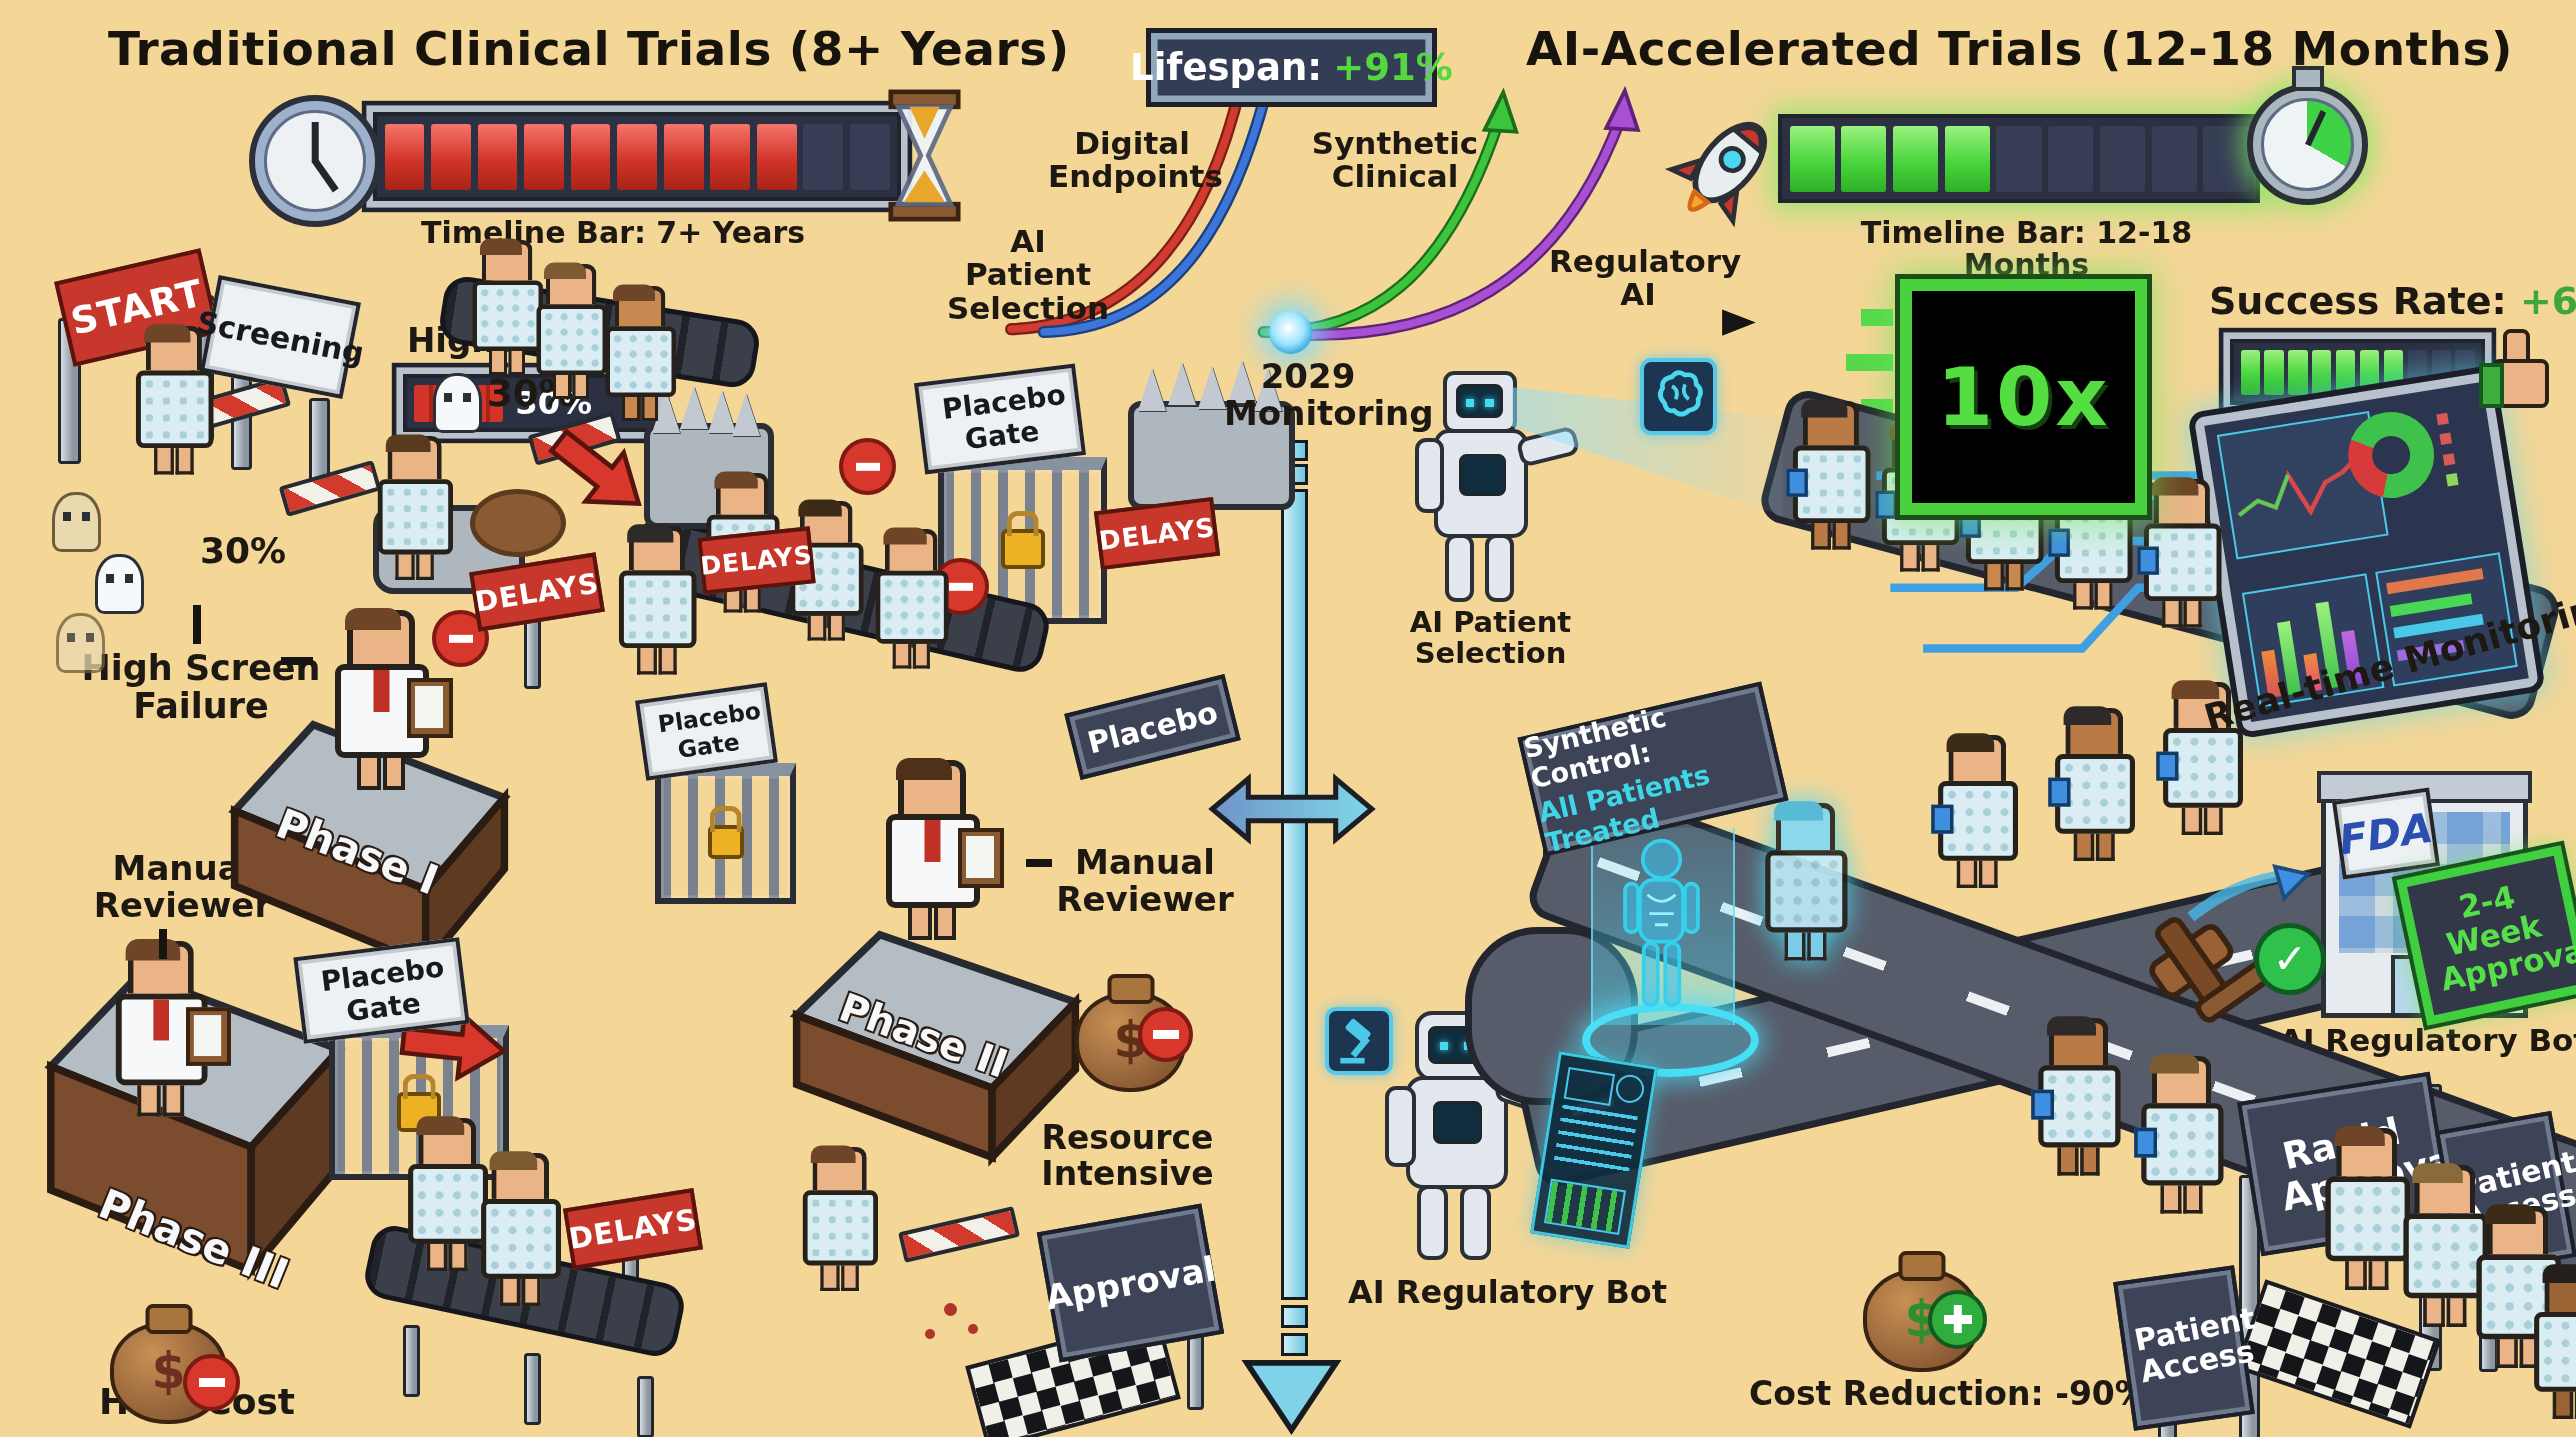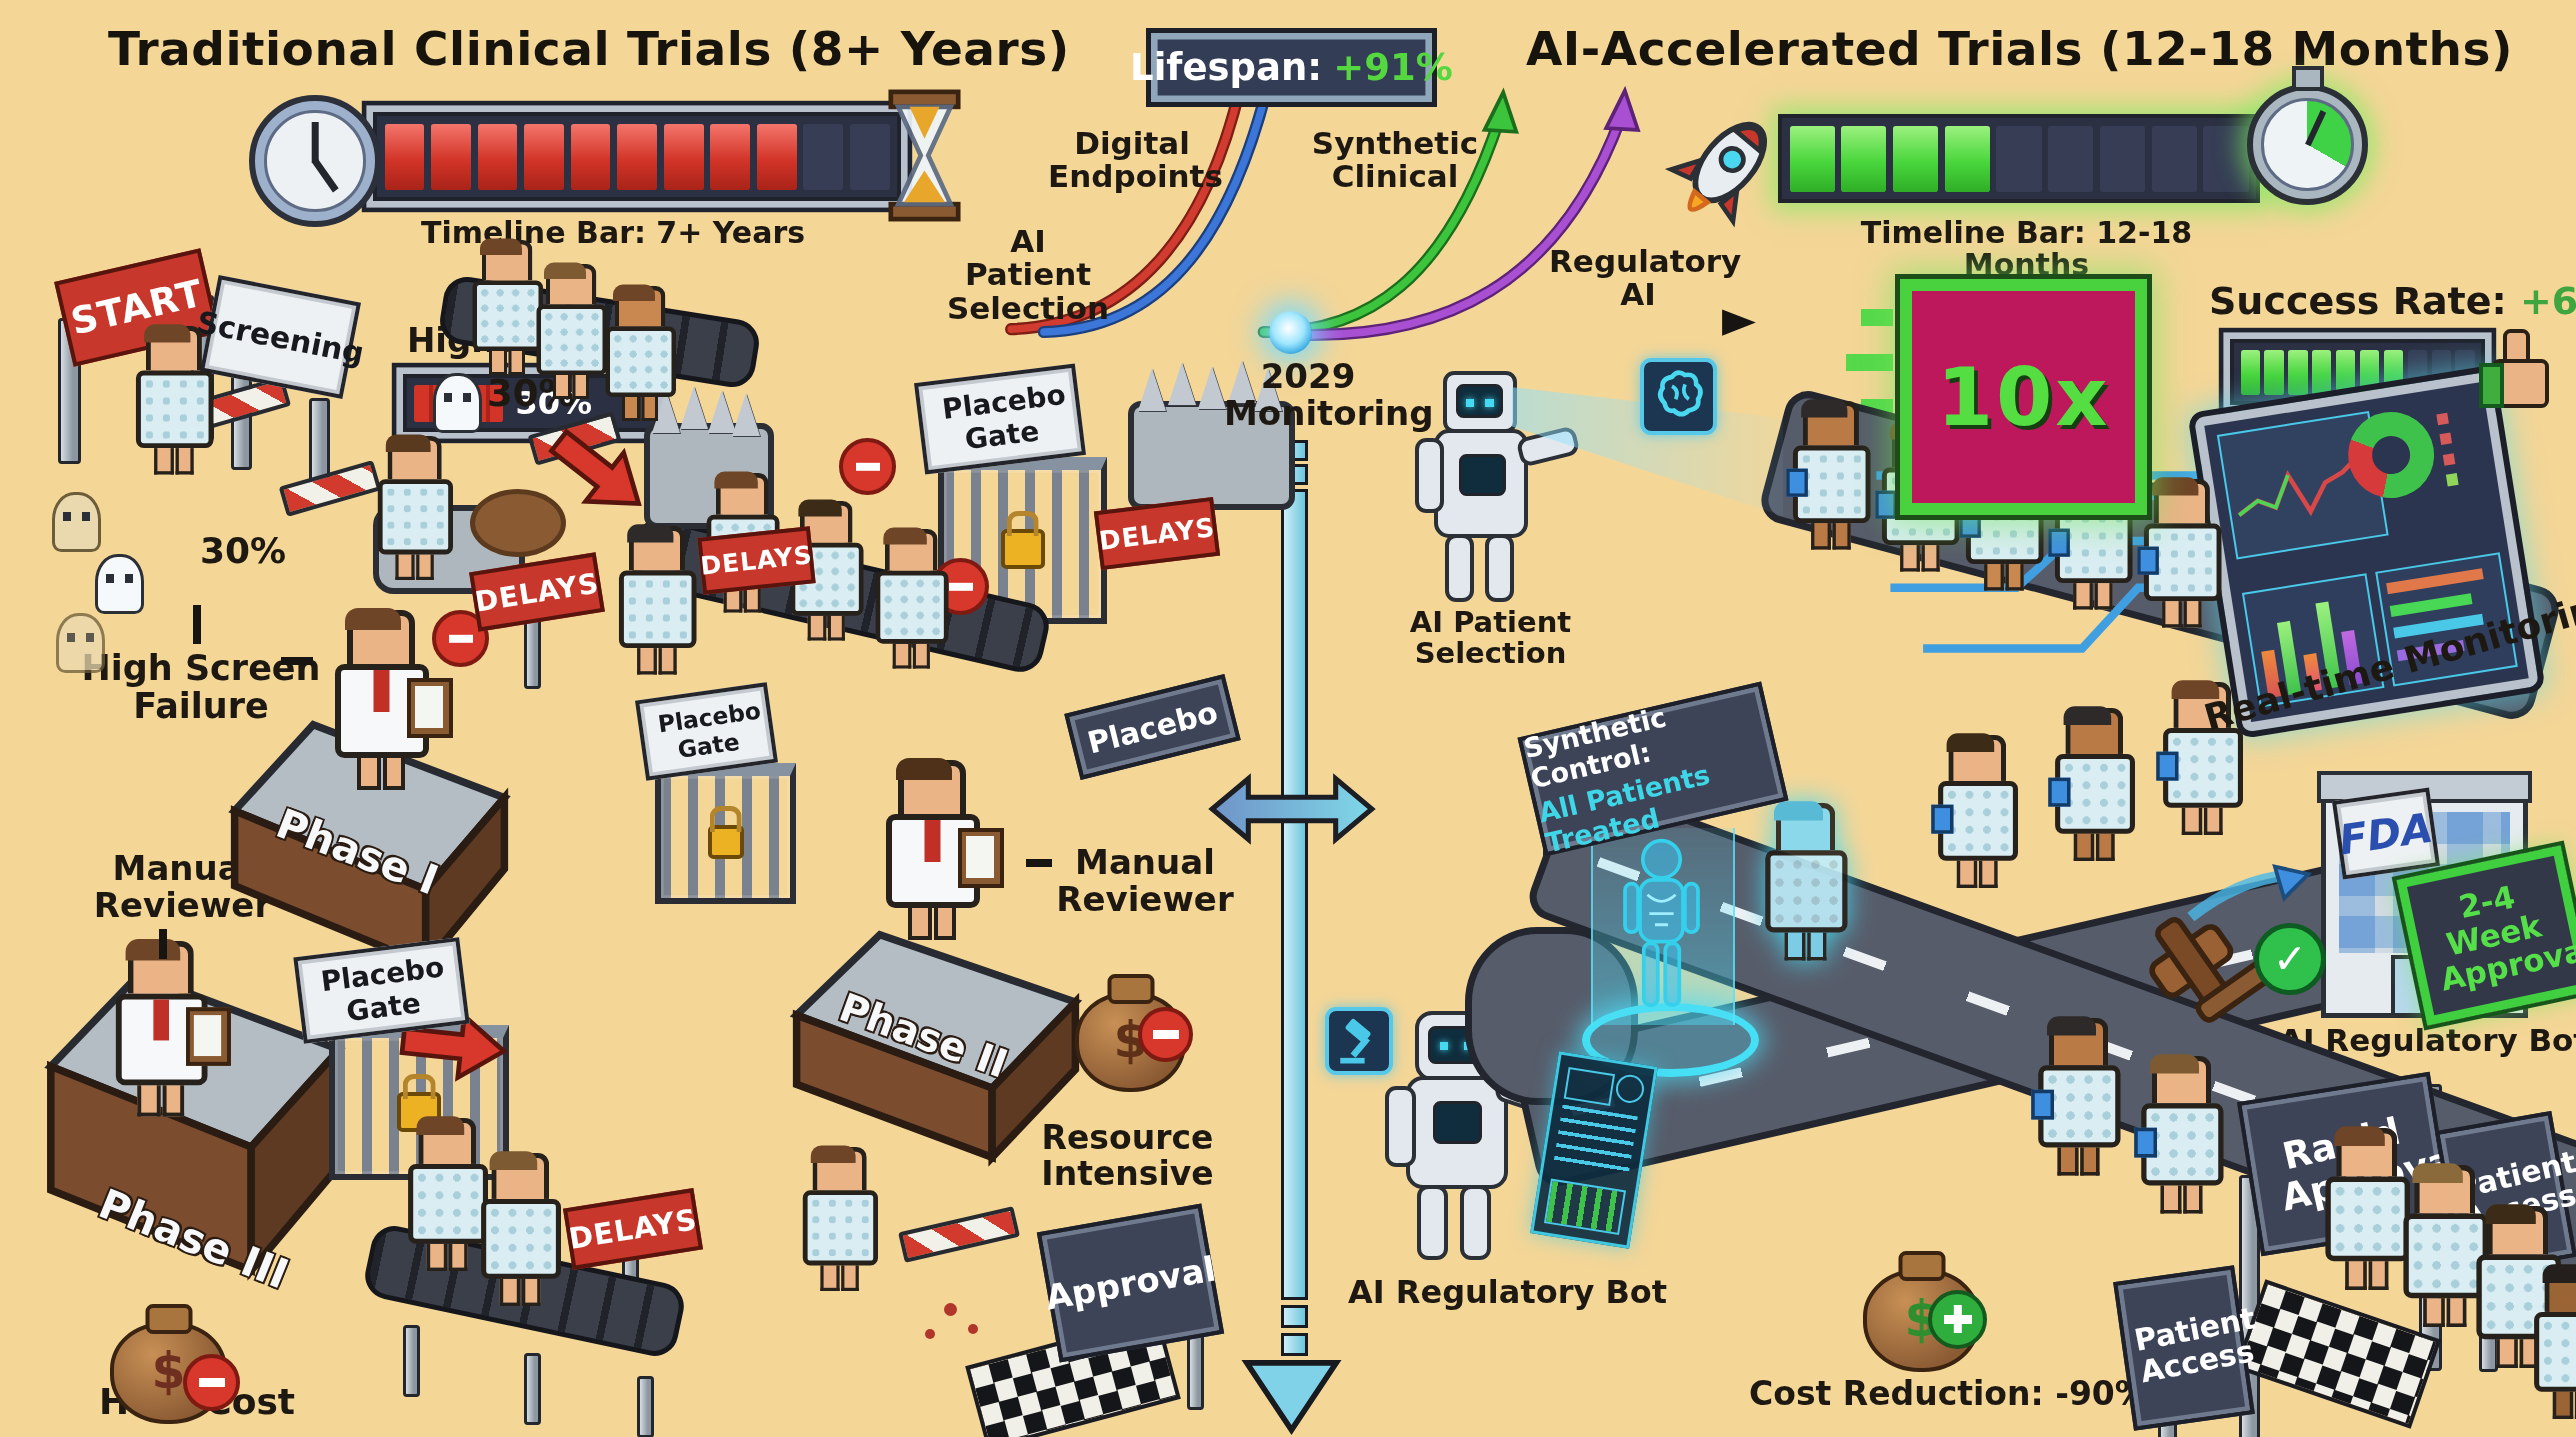--- a/index.html
+++ b/index.html
@@ -548,21 +548,21 @@
     <div class="seg off"></div>
 </div>
 
 <div class="t" style="left:2247px;top:84px;width:109px;height:109px;border-radius:50%;background:#aab6c0;border:6.6px solid #2b2f36;box-shadow:0 0 24px 7.5px rgba(122,235,96,.65);z-index:6">
   <div style="position:absolute;inset:8.4px;border-radius:50%;background:conic-gradient(#3fd246 0 120deg,#eef3f5 120deg 360deg);border:3.7px solid #5d6b84"></div>
   <div style="position:absolute;left:50%;top:50%;width:5.6px;height:37px;background:#23262d;transform-origin:top center;transform:translateX(-50%) rotate(205deg)"></div>
   <div style="position:absolute;left:50%;top:-24px;transform:translateX(-50%);width:24px;height:17px;background:#aab6c0;border:4.7px solid #2b2f36"></div>
 </div>
 <div class="t lbl" style="left:1802px;top:217px;width:449px;font-size:30px">Timeline Bar: 12-18 Months</div>
 
-<div class="t" style="left:1900px;top:279px;width:223px;height:212px;background:#be185d;border:12px solid #49d13e;outline:5.6px solid #1d4d18;box-shadow:0 0 32px 9.4px rgba(110,230,90,.6);display:flex;flex-direction:column;align-items:center;justify-content:center;z-index:8">
+<div class="t" style="left:1900px;top:279px;width:223px;height:212px;background:#000000;border:12px solid #49d13e;outline:5.6px solid #1d4d18;box-shadow:0 0 32px 9.4px rgba(110,230,90,.6);display:flex;flex-direction:column;align-items:center;justify-content:center;z-index:8">
   <span style="color:#54de42;font-weight:800;font-size:81px;letter-spacing:2.8px;text-shadow:3.7px 3.7px 0 #173d12">10x</span>
 </div>
 <div class="t" style="left:1861px;top:309px;width:32px;height:17px;background:#55d84a"></div>
 <div class="t" style="left:1846px;top:354px;width:47px;height:17px;background:#55d84a"></div>
 <div class="t" style="left:1861px;top:399px;width:32px;height:17px;background:#55d84a"></div>
 <div class="t" style="left:1846px;top:444px;width:47px;height:17px;background:#55d84a"></div>
 
 <div class="t lbl" style="left:2209px;top:281px;width:337px;font-size:38px;white-space:nowrap">
   <span>Success Rate:</span>
   <span style="color:#3fa53f">+60%</span>

